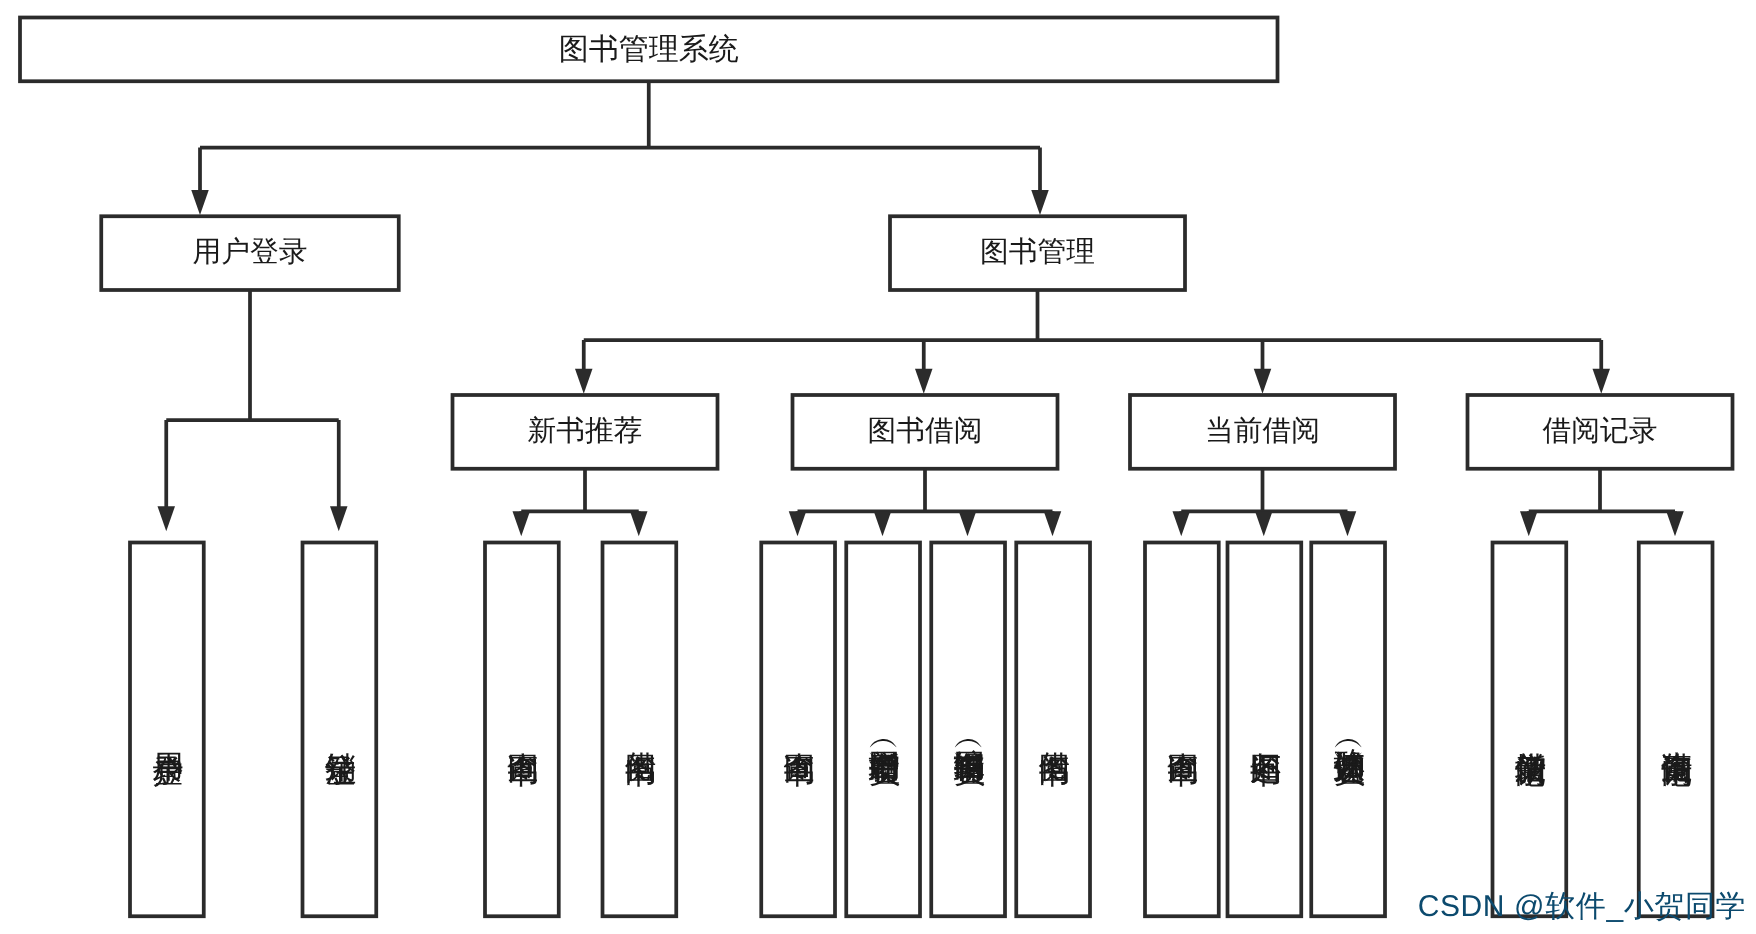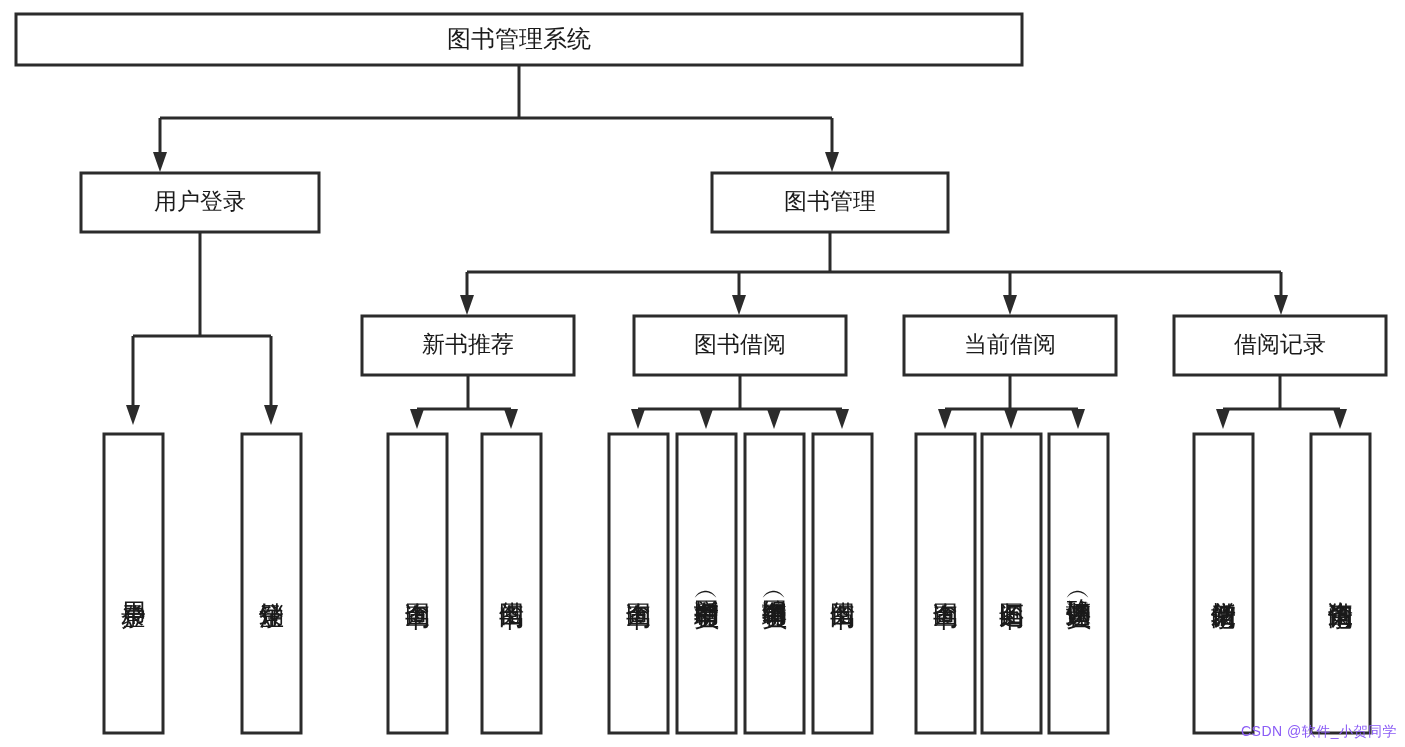--- a/index.html
+++ b/index.html
@@ -71,22 +71,22 @@
     line-height: 1.08;
     letter-spacing: 1px;
     color: #1a1a1a;
     white-space: nowrap;
   }
   #watermark {
     position: absolute;
     right: 8px;
     bottom: 6px;
     font-family: "Liberation Sans", "DejaVu Sans", sans-serif;
-    font-size: 14px;
-    color: #8b5cf6;
+    font-size: 24px;
+    color: #0c4a6e;
     letter-spacing: 0.5px;
     white-space: nowrap;
   }
 </style>
 </head>
 <body>
 
 <div id="diagram-root">
 
   <svg id="tree-svg" viewBox="0 0 1405 747">

